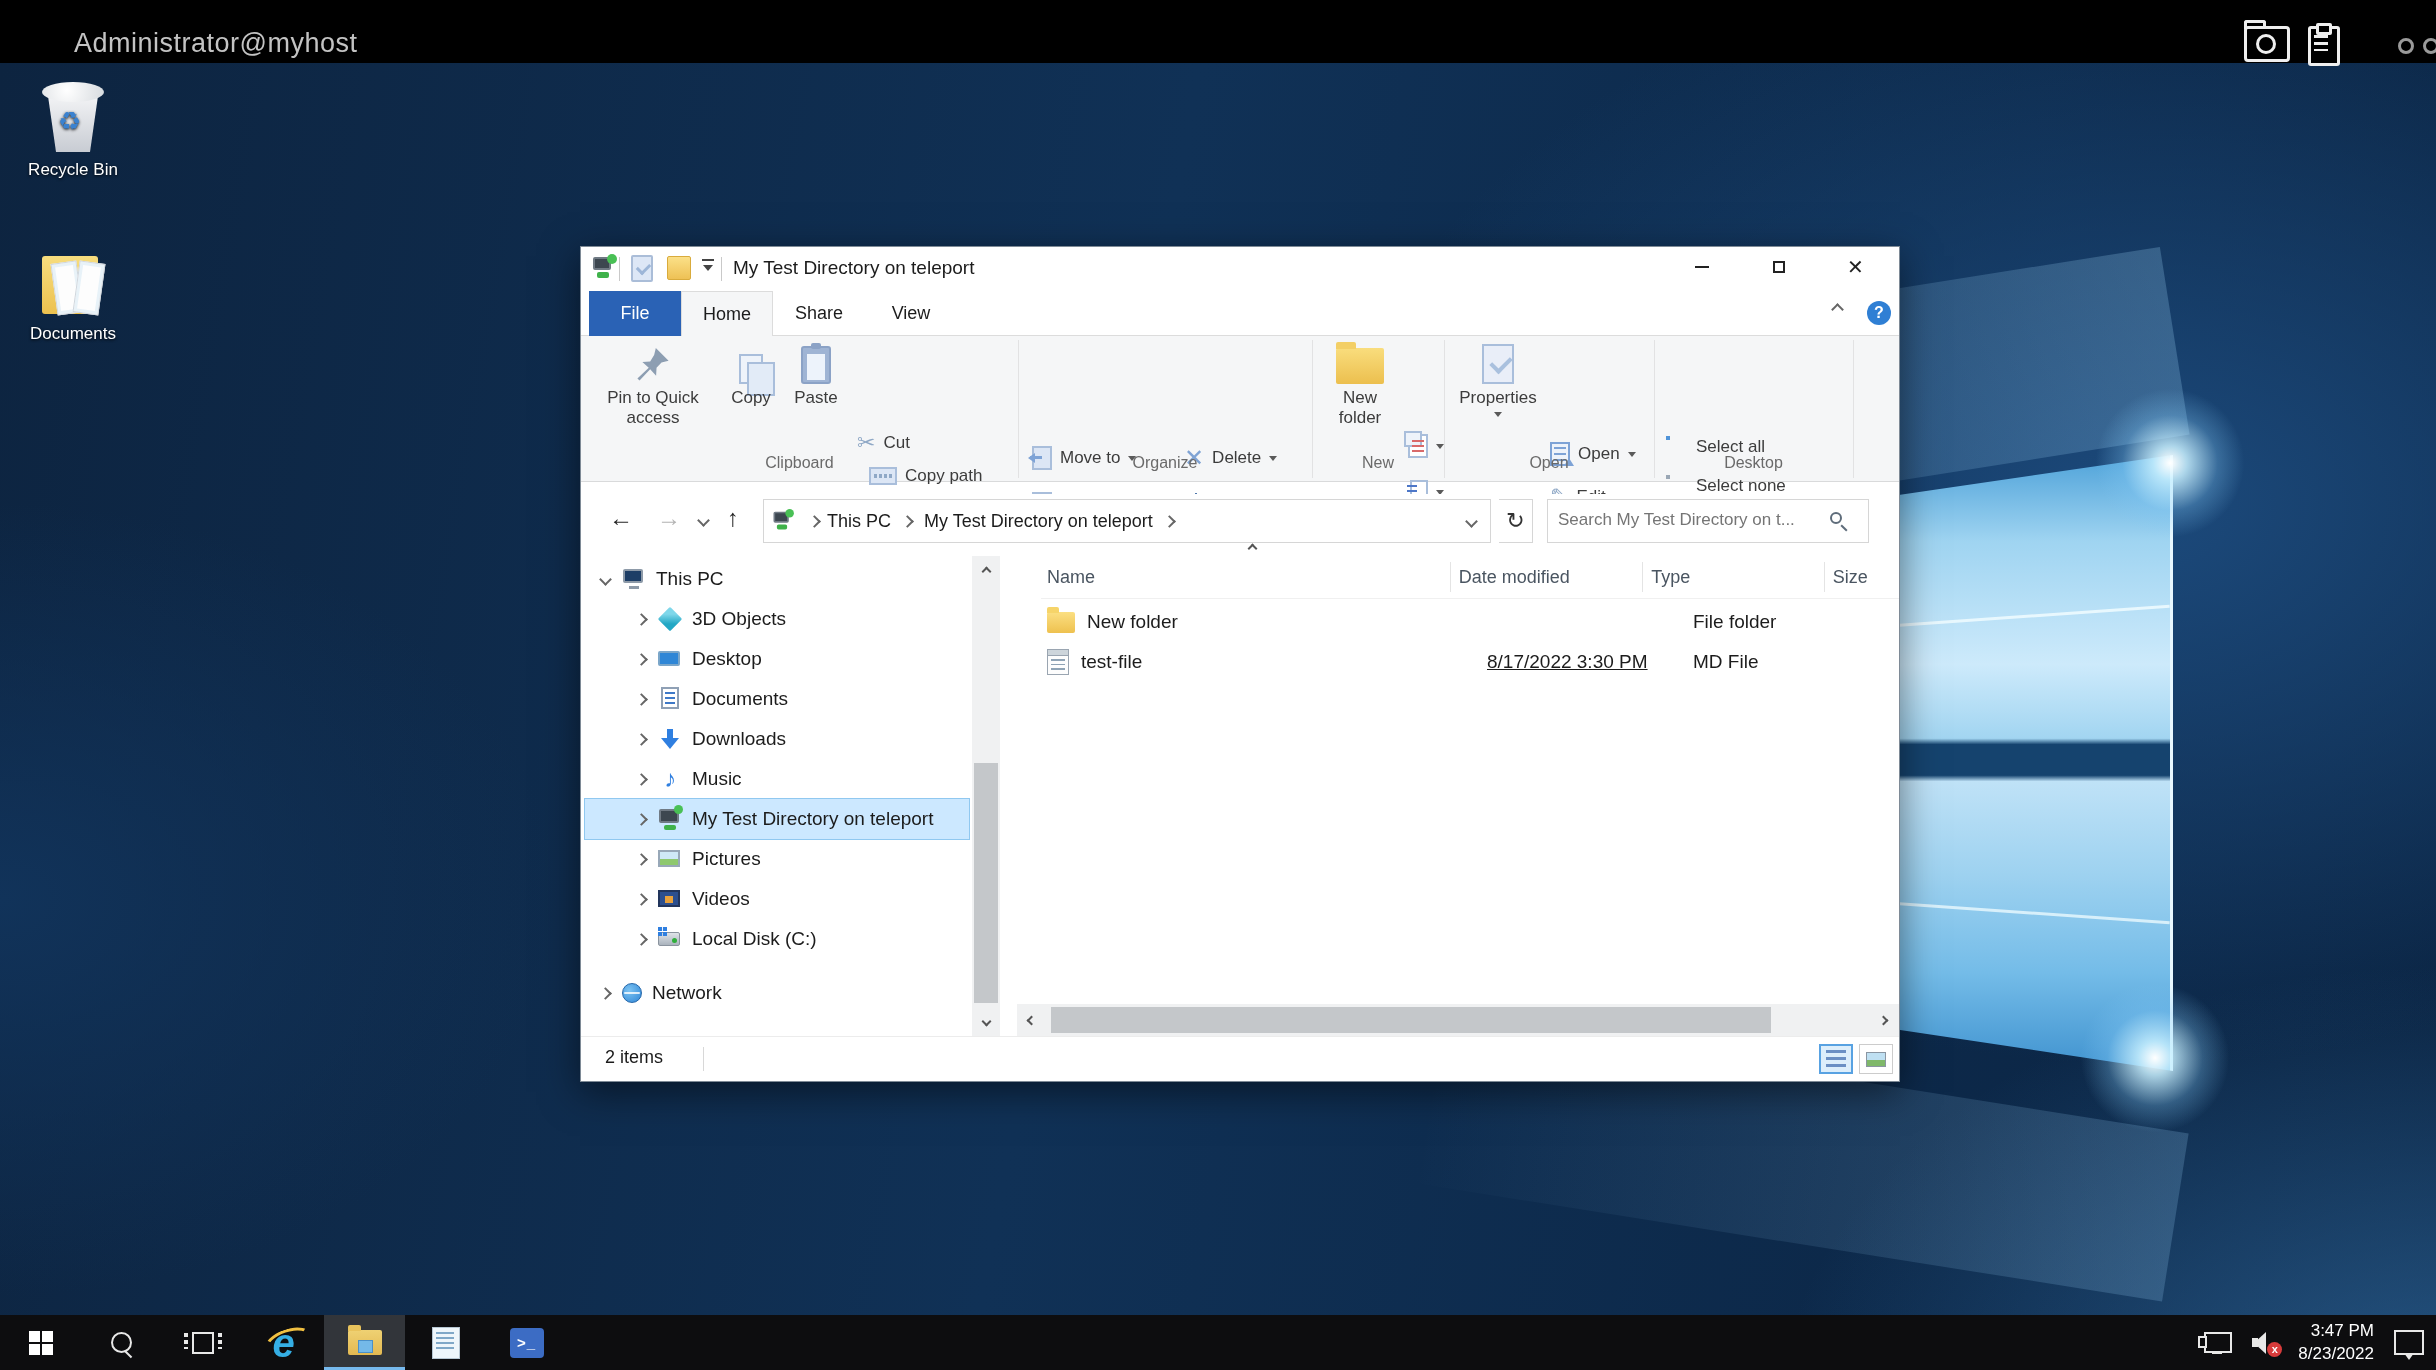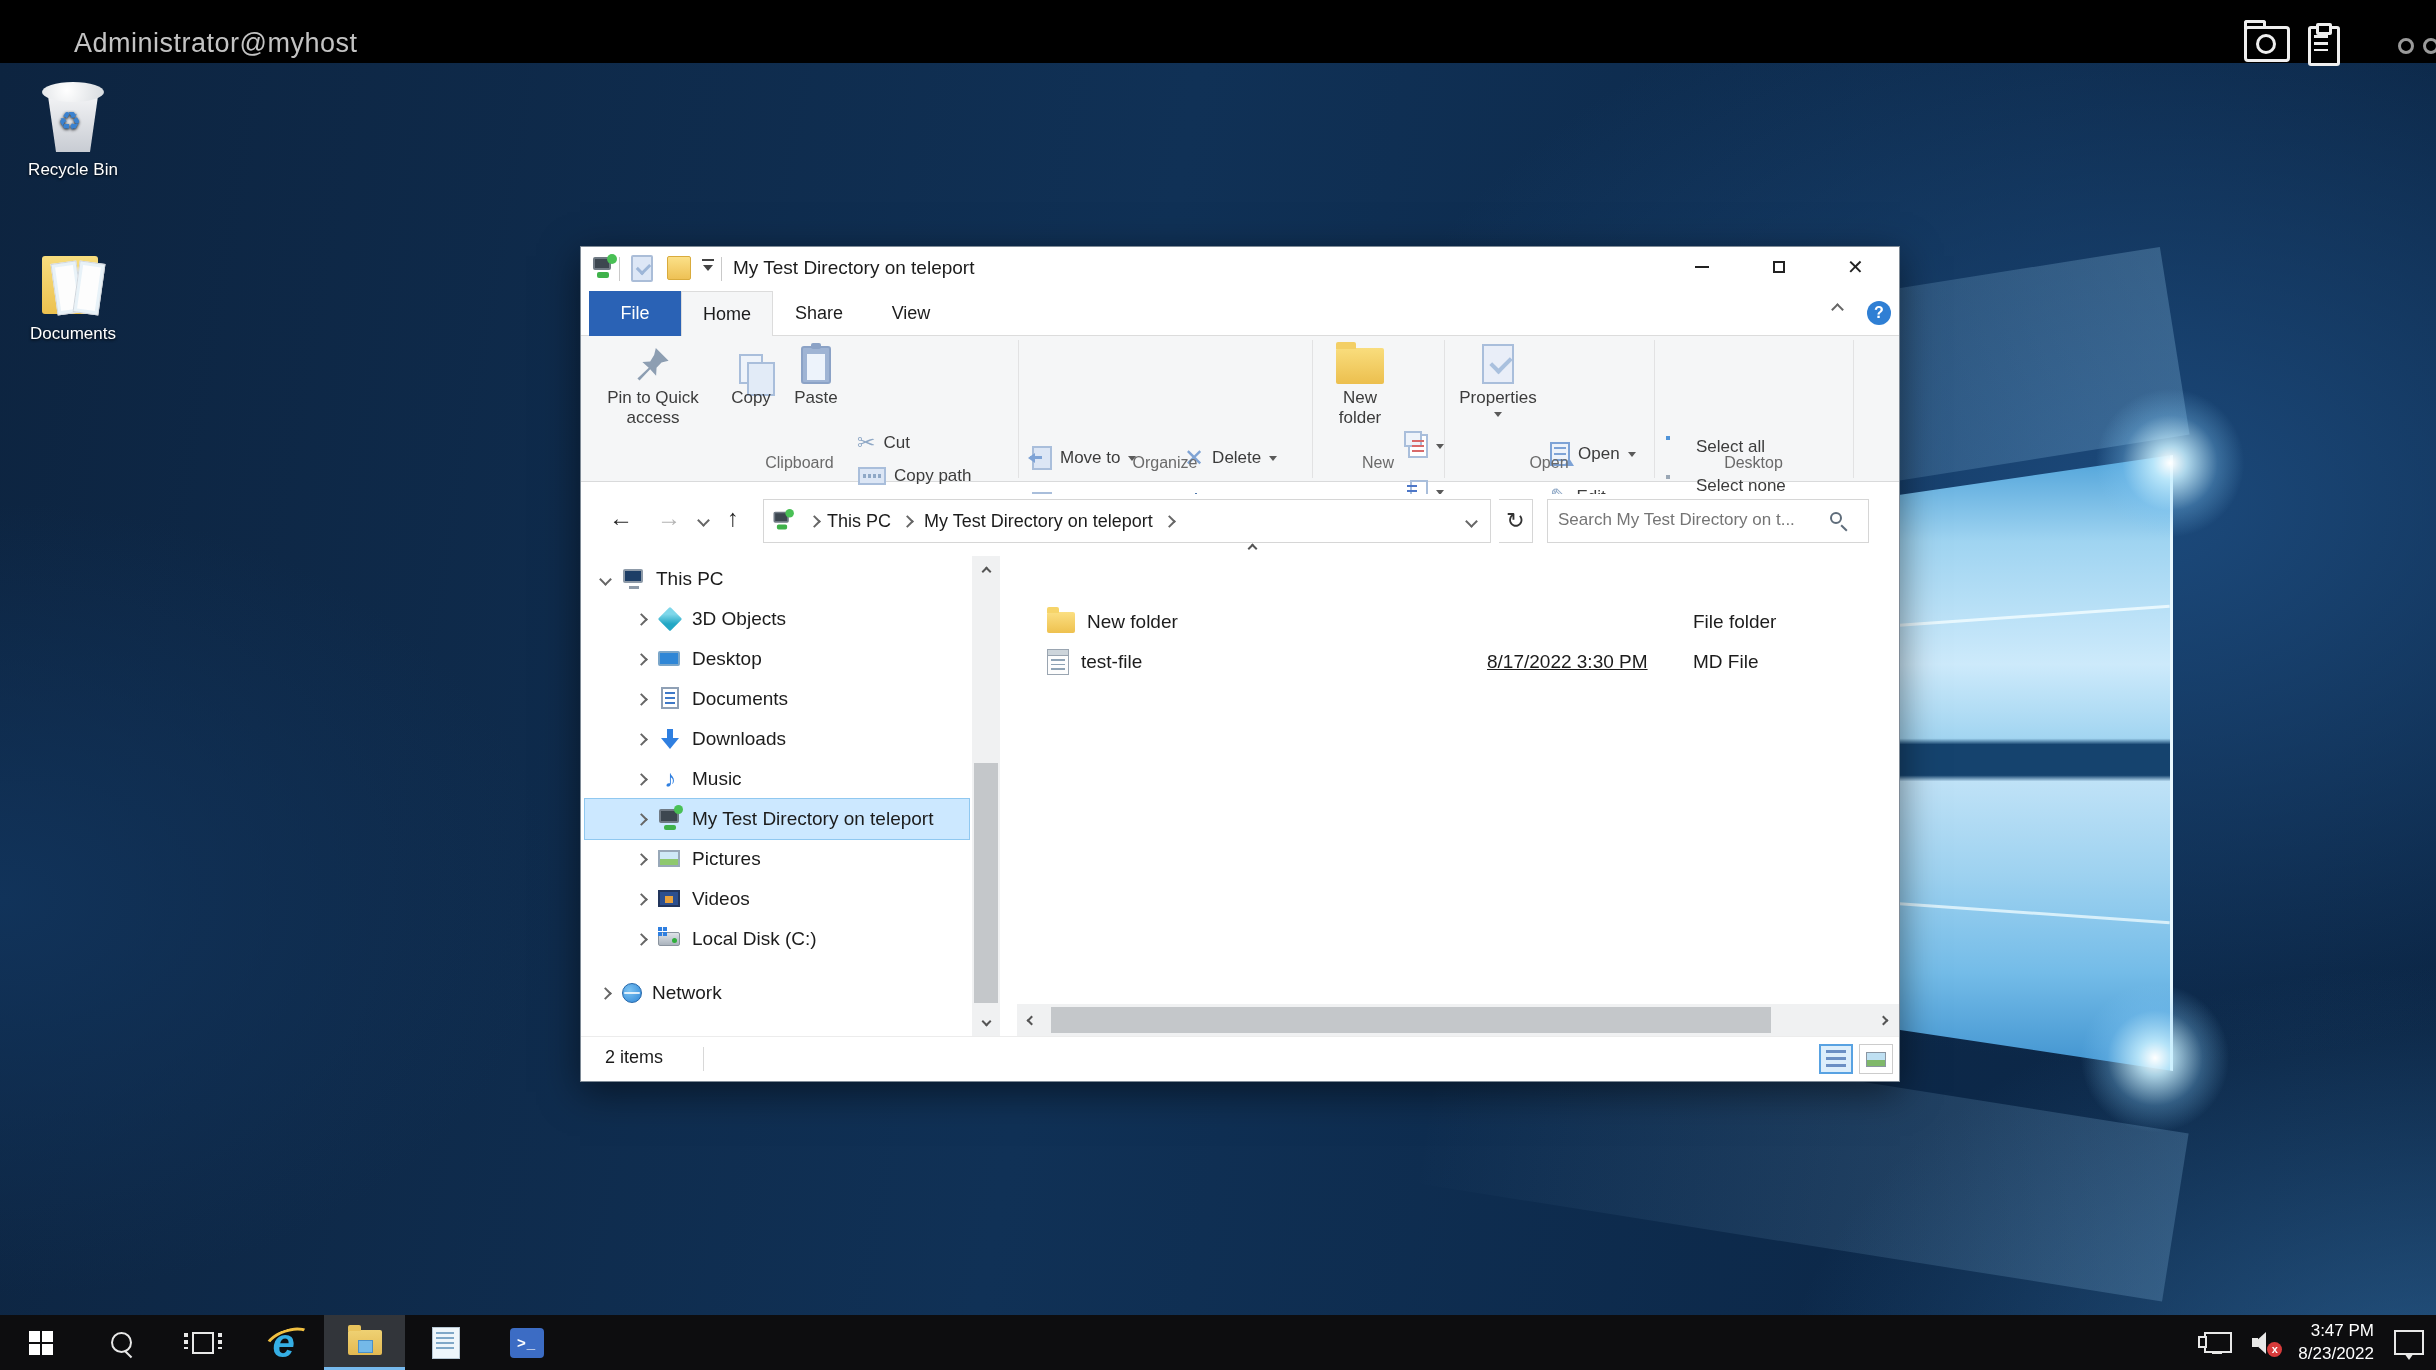--- a/index.html
+++ b/index.html
@@ -356,21 +356,21 @@
       <div class="bigbtn" style="left:204px;width:62px;">
         <span class="ic">
             <span class="ri-paste"></span>
           </span>
         <span class="lb">Paste</span>
       </div>
       <div class="smbtn" style="left:276px;top:96px;">
         <span class="ic glyph-ic">✂</span>
         <span class="lb">Cut</span>
       </div>
-      <div class="smbtn" style="left:277px;top:130px;">
+      <div class="smbtn" style="left:288px;top:130px;">
         <span class="ic ri-copypath"></span>
         <span class="lb">Copy path</span>
       </div>
       <div class="smbtn" style="left:276px;top:164px;">
         <span class="ic ri-pasteshort"></span>
         <span class="lb">Paste shortcut</span>
       </div>
       <span class="glabel" style="left:0;width:437px;">Clipboard</span>
       <div class="gsep" style="left:437px;"></div>
 
@@ -567,20 +567,26 @@
       <div class="sbarrow" style="top:0;">
           <span class="chv sm u"></span>
         </div>
       <div class="thumb"></div>
       <div class="sbarrow" style="top:450px;">
           <span class="chv sm d"></span>
         </div>
     </div>
 
     <span class="chv sm u sortup"></span>
+    <div class="fhead">
+      <span class="fc-name">Name</span>
+      <span class="fc-date">Date modified</span>
+      <span class="fc-type">Type</span>
+      <span class="fc-size">Size</span>
+    </div>
 
     <div class="frow" style="top:355px;">
       <span class="fc-name">
           <span class="fi-folder"></span>
           <span>New folder</span>
         </span>
       <span class="fc-date" style="border-left:none;"></span>
       <span class="fc-type" style="border-left:none;">File folder</span>
     </div>
     <div class="frow" style="top:395px;">

